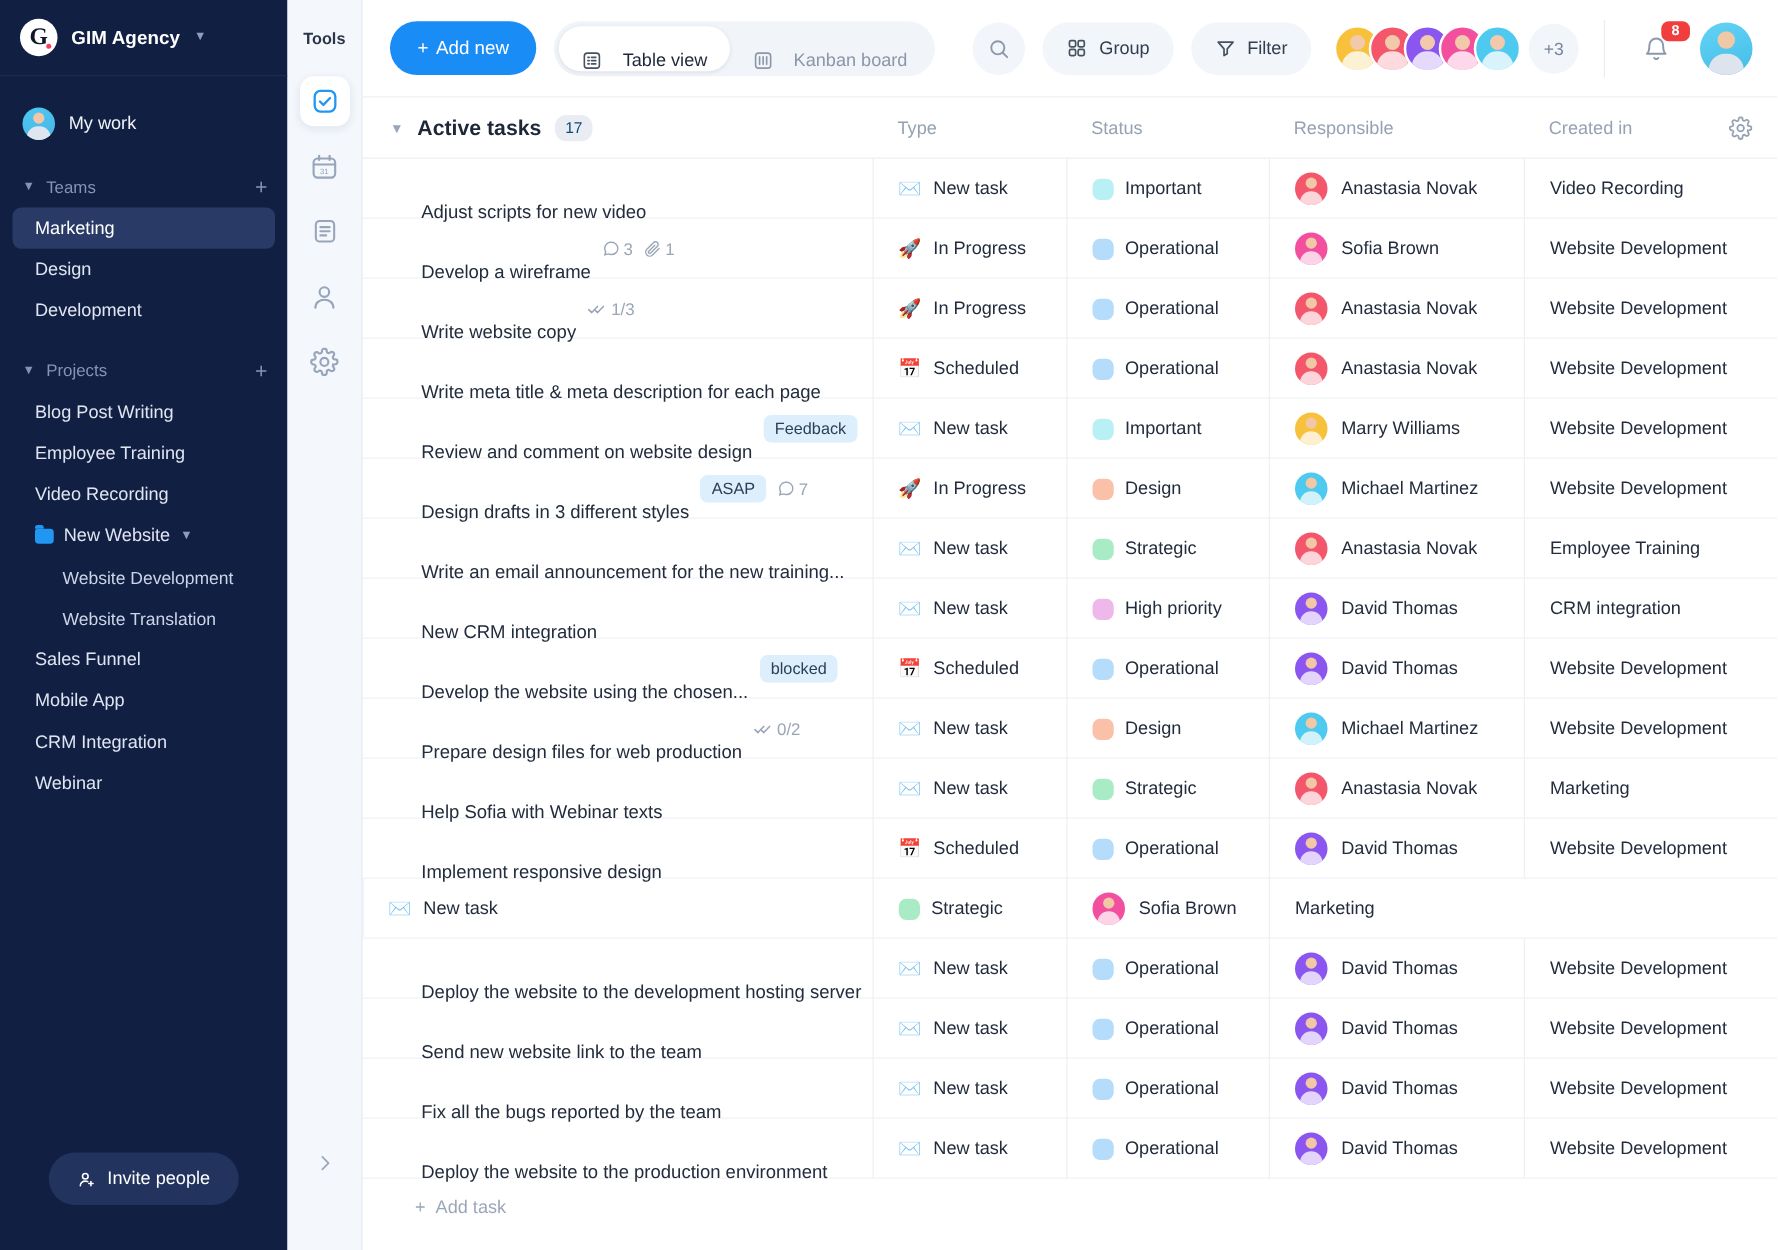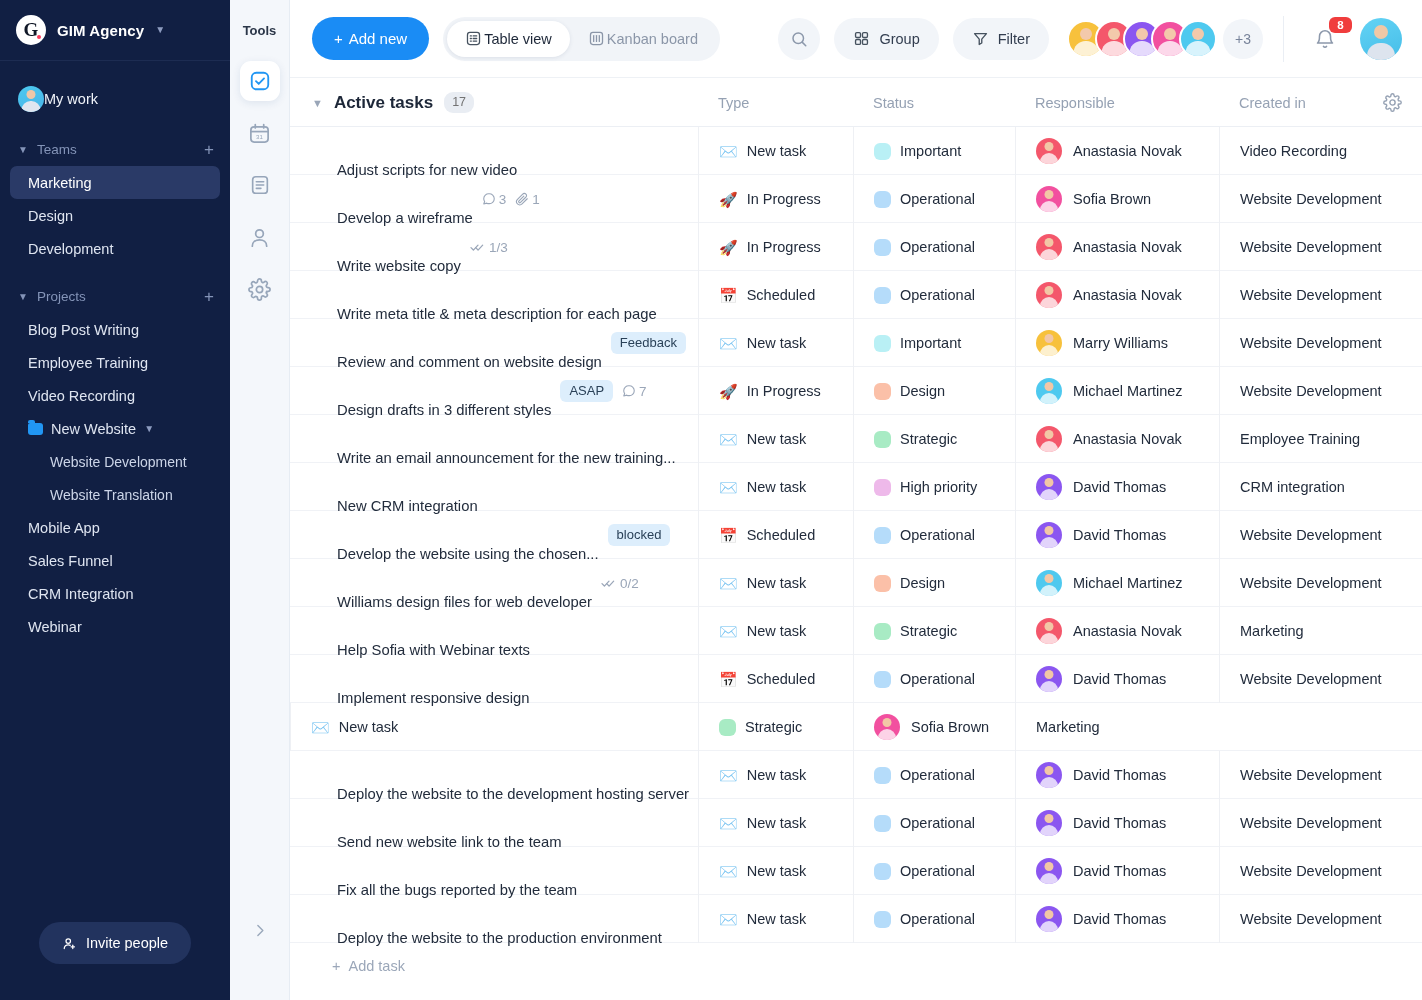--- a/index.html
+++ b/index.html
@@ -38,21 +38,21 @@
 
   .sb-body { padding:14px 0 0 0; flex:1; overflow:hidden; }
 
   .sb-search {
     display:flex; align-items:center; gap:10px;
     padding:4px 18px; height:30px; cursor:text;
   }
   .sb-search span.txt { color:#7c8cb3; font-size:14px; }
 
   .sb-mywork {
-    display:flex; align-items:center; 
+    display:flex; align-items:center; gap:11px;
     padding:0 18px; height:38px; margin-top:5px; cursor:pointer;
   }
   .mw-av {
     width:26px; height:26px; border-radius:50%;
     background:linear-gradient(160deg,#4cc9f0,#49b4e8);
     position:relative; overflow:hidden; flex:0 0 26px;
   }
   .mw-av::before{
     content:""; position:absolute; left:50%; top:4px; transform:translateX(-50%);
     width:9px; height:9px; border-radius:50%; background:#f0c7a8;
@@ -130,21 +130,21 @@
   .add-new {
     background:#1a8cf5; color:#fff; border:none; border-radius:22px;
     height:43px; padding:0 22px; font-size:15px; cursor:pointer;
     display:flex; align-items:center; gap:6px; font-family:inherit;
   }
   .view-switch {
     display:flex; align-items:center; background:#f1f4f8;
     border-radius:22px; padding:4px; height:44px;
   }
   .view-tab {
-    display:flex; align-items:center; gap:2px;
+    display:flex; align-items:flex-end; gap:16px;
     height:36px; padding:0 18px; border-radius:19px;
     font-size:14.5px; color:#8b96a8; cursor:pointer;
   }
   .view-tab.active { background:#ffffff; color:#1d2738; box-shadow:0 1px 4px rgba(30,50,90,.10); }
 
   .spacer { flex:1; }
 
   .round-icon-btn {
     width:42px; height:42px; border-radius:50%; background:#f2f5f9;
     display:flex; align-items:center; justify-content:center;
@@ -208,21 +208,21 @@
     align-items:center;
   }
   .sect-head { height:49px; border-bottom:1px solid #eceff4; }
   .sect-head .c { height:49px; display:flex; align-items:center; padding:0 0 0 20px; }
   .sect-title {
     display:flex; align-items:center; gap:11px; padding-left:22px !important;
   }
   .sect-caret { color:#9aa6b8; font-size:11px; cursor:pointer; }
   .sect-name { font-size:17px; font-weight:bold; color:#1d2738; }
   .sect-count {
-    background:#e9edf3; color:#737373; font-size:12.5px;
+    background:#e9edf3; color:#0c4a6e; font-size:12.5px;
     border-radius:9px; padding:2px 8px; line-height:1.35;
   }
   .col-head { font-size:14.5px; color:#95a1b3; }
   .gear-cell { display:flex; justify-content:flex-end; padding-right:20px !important; color:#96a2b4; }
 
   .trow { height:48px; border-bottom:1px solid #f0f2f6; }
   .trow .c { height:48px; display:flex; align-items:center; padding:0 0 0 20px; min-width:0; }
   .c-task { padding-left:47px !important; gap:9px; }
   .c-status, .c-type, .c-resp, .c-created { border-left:1px solid #eef0f4; }
 
@@ -313,24 +313,24 @@
         <span>New Website</span>
         <span class="chev">▼</span>
       </div>
       <div class="sb-item sub">
         <span>Website Development</span>
       </div>
       <div class="sb-item sub">
         <span>Website Translation</span>
       </div>
       <div class="sb-item">
+        <span>Sales Funnel</span>
+      </div>
+      <div class="sb-item">
         <span>Mobile App</span>
-      </div>
-      <div class="sb-item">
-        <span>Sales Funnel</span>
       </div>
       <div class="sb-item">
         <span>CRM Integration</span>
       </div>
       <div class="sb-item">
         <span>Webinar</span>
       </div>
     </div>
 
     <div class="sb-footer">
@@ -756,21 +756,21 @@
                 </span>
                 <span>David Thomas</span>
               </span>
             </div>
             <div class="c c-created">
               <span class="created-txt">Website Development</span>
             </div>
           </div>
           <div class="grid-row trow">
             <div class="c c-task">
-              <span class="task-name">Williams design files for web developer</span>
+              <span class="task-name">Prepare design files for web production</span>
               <span class="meta"><svg width="16" height="16" viewBox="0 0 24 24" fill="none" stroke="currentColor" stroke-width="1.9">
                   <path d="M1.5 13l3.6 3.6L12 9.2" stroke-linecap="round" stroke-linejoin="round"></path>
                   <path d="M8.5 13l3.6 3.6L19 9.2" stroke-linecap="round" stroke-linejoin="round"></path>
                 </svg>0/2</span>
             </div>
             <div class="c c-status">
               <span class="status-cell">
                 <span class="st-emoji">✉️</span>
                 <span>New task</span>
               </span>

